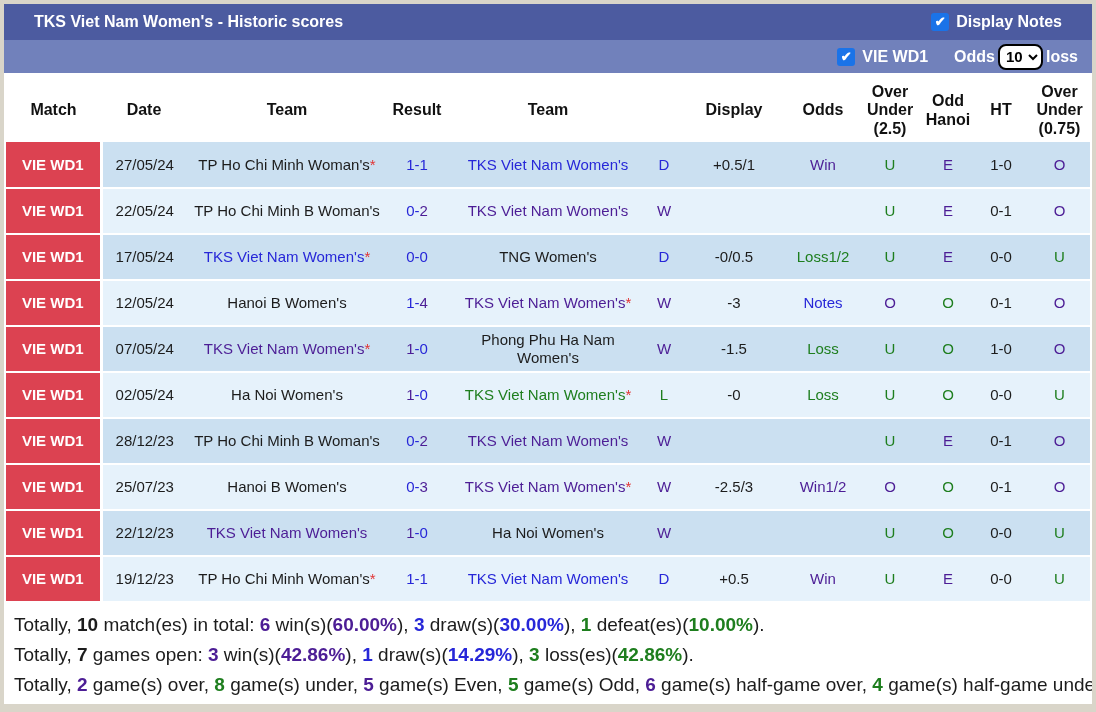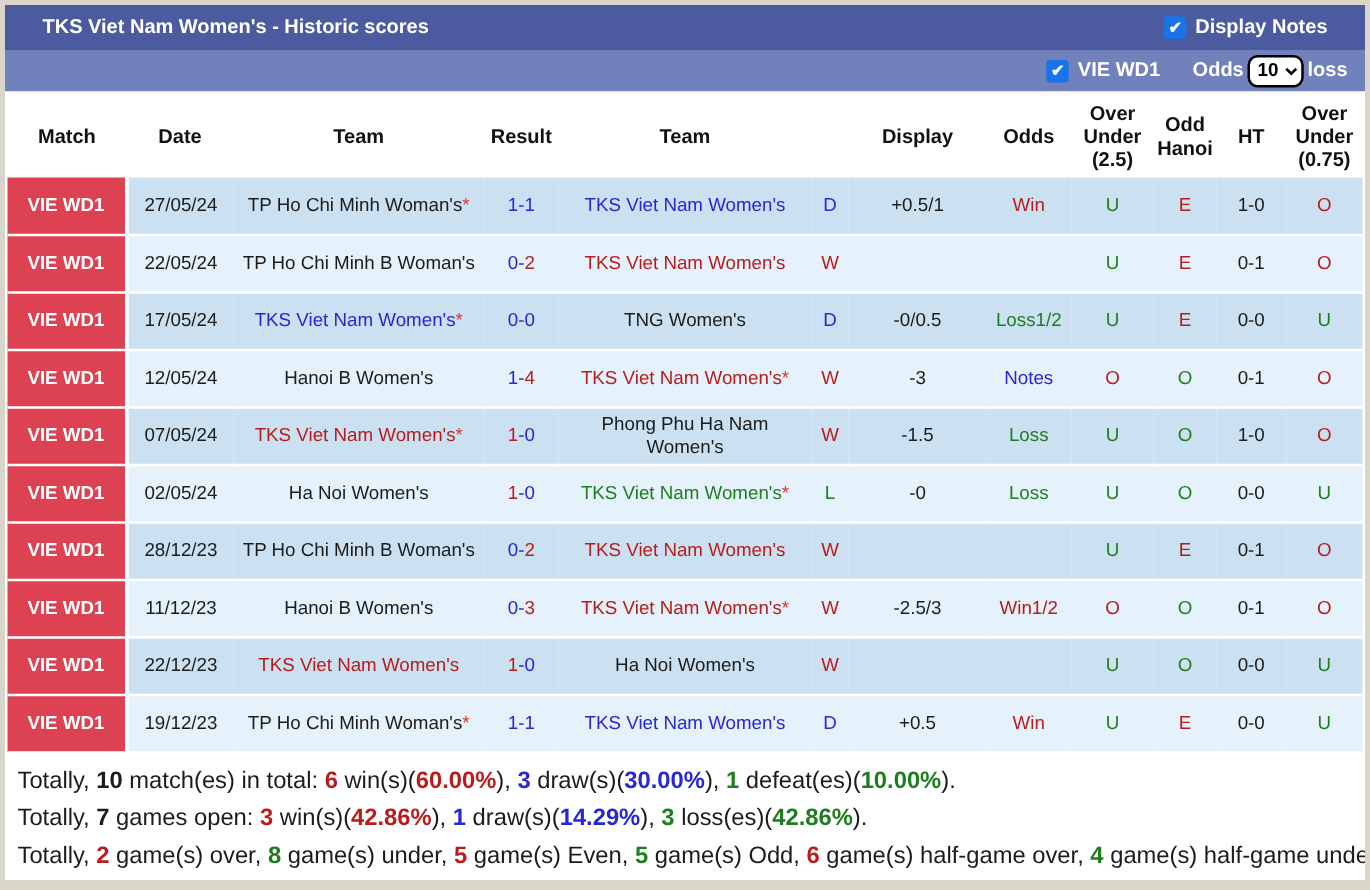--- a/index.html
+++ b/index.html
@@ -58,21 +58,21 @@
     font-size:15px; line-height:1.2; padding:1px 3px;
     border-bottom:2px solid #fff;
   }
   tr.odd  td { background:#cbe0f1; }
   tr.even td { background:#e6f2fb; }
   td.c-match {
     background:#dc4251 !important; color:#fff; font-weight:bold;
     border-right:3px solid #fff; font-size:15px;
   }
   .t-black { color:#1c1c1c; }
-  .t-red   { color:#b91c1c; }
+  .t-red   { color:#4c1d95; }
   .t-blue  { color:#2727d8; }
   .t-green { color:#1e7e1e; }
   .star    { color:#e23333; }
   .b       { font-weight:bold; }
   
   .summary { padding:7px 10px 0 10px; color:#1c1c1c; font-size:19px; }
   .sum-line { line-height:30px; white-space:nowrap; }
 </style>
 </head>
 <body>
@@ -225,21 +225,21 @@
           <td class="t-red">W</td>
           <td class="t-black"></td>
           <td class="t-black"></td>
           <td class="t-green">U</td>
           <td class="t-red">E</td>
           <td class="t-black">0-1</td>
           <td class="t-red">O</td>
         </tr>
         <tr class="even">
           <td class="c-match">VIE WD1</td>
-          <td class="t-black">11/12/23</td>
+          <td class="t-black">25/07/23</td>
           <td><span class="t-black">Hanoi B Women's</span></td>
           <td><span class="t-blue">0</span><span class="t-blue">-</span><span class="t-red">3</span></td>
           <td><span class="t-red">TKS Viet Nam Women's</span><span class="star">*</span></td>
           <td class="t-red">W</td>
           <td class="t-black">-2.5/3</td>
           <td class="t-red">Win1/2</td>
           <td class="t-red">O</td>
           <td class="t-green">O</td>
           <td class="t-black">0-1</td>
           <td class="t-red">O</td>

